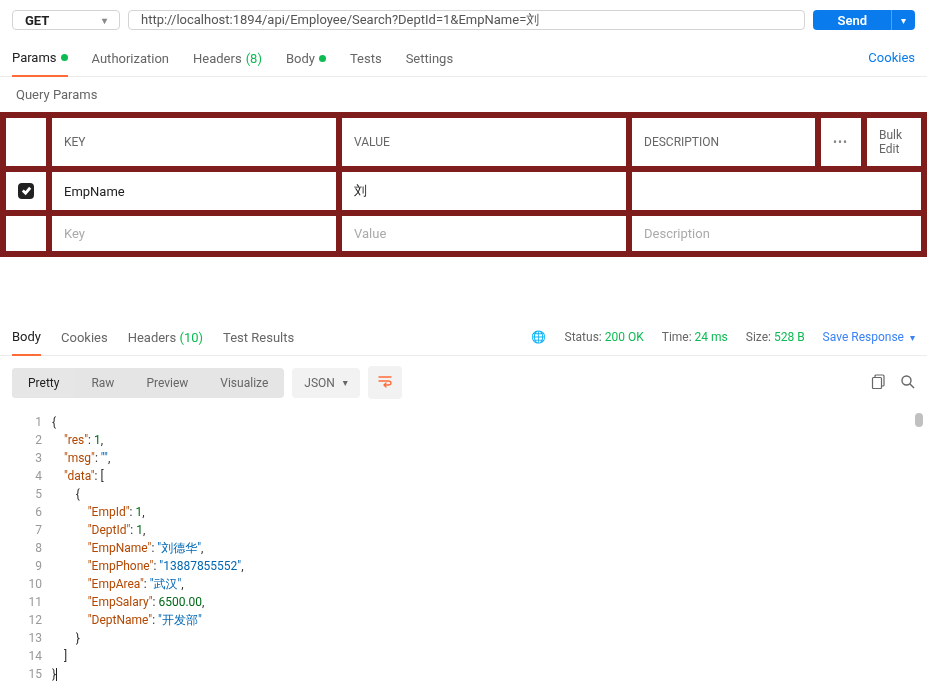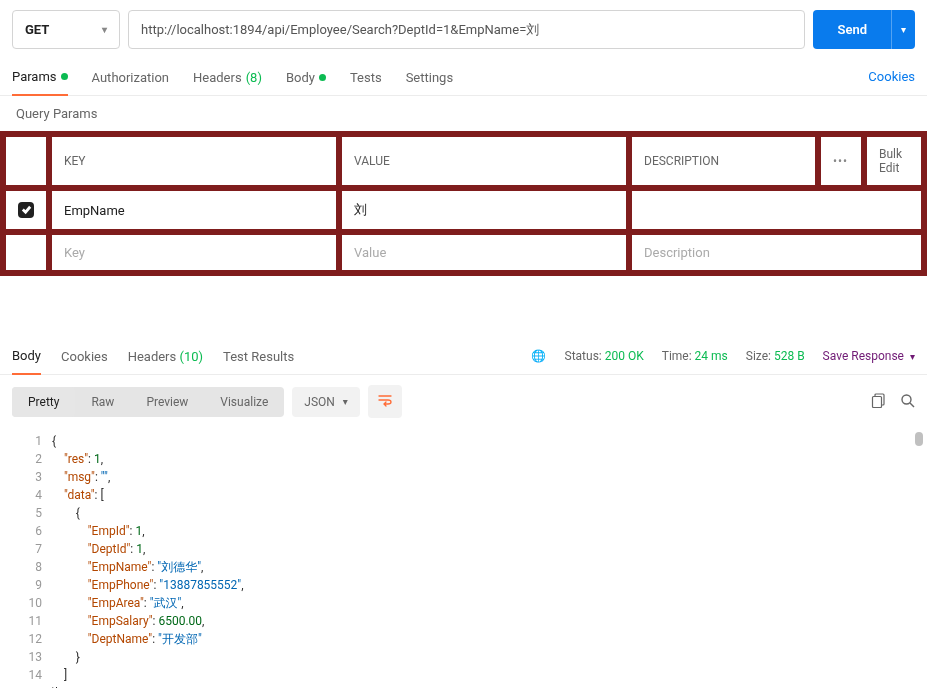--- a/index.html
+++ b/index.html
@@ -5,21 +5,21 @@
     * { margin: 0; padding: 0; box-sizing: border-box; font-family: -apple-system, BlinkMacSystemFont, "Segoe UI", Roboto, Arial, sans-serif; }
     body { background: #fff; color: #212121; font-size: 13px; width: 927px; }
 
     
     .request-bar { display: flex; gap: 8px; padding: 10px 12px; align-items: stretch; }
     .method-select { display: flex; align-items: center; justify-content: space-between; width: 108px; border: 1px solid #d4d4d4; border-radius: 4px; padding: 0 12px; background: #fff; cursor: pointer; }
     .method-select span { font-weight: 700; font-size: 13px; }
     .method-select .chev { color: #888; font-size: 10px; }
     .url-input { flex: 1; border: 1px solid #d4d4d4; border-radius: 4px; padding: 0 12px; font-size: 13px; color: #555; display: flex; align-items: center; }
     .send-btn { display: flex; align-items: stretch; }
-    .send-btn .main { background: #097bed; color: #fff; border: none; border-radius: 4px 0 0 4px; padding: 12px 24px; font-weight: 600; font-size: 13px; cursor: pointer; }
+    .send-btn .main { background: #097bed; color: #fff; border: none; border-radius: 4px 0 0 4px; padding: 2px 24px; font-weight: 600; font-size: 13px; cursor: pointer; }
     .send-btn .drop { background: #097bed; color: #fff; border: none; border-left: 1px solid rgba(255,255,255,0.3); border-radius: 0 4px 4px 0; width: 24px; cursor: pointer; display:flex; align-items:center; justify-content:center; font-size:10px; }
 
     
     .tabs-row { display: flex; padding: 0 12px; border-bottom: 1px solid #ececec; gap: 24px; position: relative; }
     .tab { padding: 10px 0; color: #666; cursor: pointer; display: flex; align-items: center; gap: 4px; }
     .tab.active { color: #212121; border-bottom: 2px solid #ff6c37; margin-bottom: -1px; }
     .dot-green { width: 7px; height: 7px; background: #0cbb52; border-radius: 50%; display: inline-block; }
     .num-green { color: #0cbb52; }
     .cookies-link { margin-left: auto; color: #097bed; cursor: pointer; padding: 10px 0; }
 
@@ -44,21 +44,21 @@
 
     
     .gap { height: 62px; }
 
     
     .resp-row { display: flex; align-items: center; padding: 0 12px; gap: 20px; border-bottom: 1px solid #ececec; }
     .resp-tab { padding: 10px 0; color: #666; cursor: pointer; }
     .resp-tab.active { color: #212121; border-bottom: 2px solid #ff6c37; margin-bottom: -1px; }
     .resp-meta { margin-left: auto; display: flex; align-items: center; gap: 18px; color: #666; font-size: 12px; }
     .resp-meta .green { color: #0cbb52; }
-    .save-resp { color: #701a75; cursor: pointer; display: flex; align-items: center; gap: 6px; }
+    .save-resp { color: #3b82f6; cursor: pointer; display: flex; align-items: center; gap: 6px; }
     .globe { color: #888; }
 
     
     .view-row { display: flex; align-items: center; padding: 10px 12px; gap: 0; }
     .view-group { display: flex; background: #e5e5e5; border-radius: 4px; }
     .view-btn { padding: 8px 16px; color: #666; cursor: pointer; font-size: 12px; }
     .view-btn.active { background: #e6e6e6; border-radius: 4px; color: #212121; }
     .json-select { margin-left: 8px; background: #f2f2f2; border-radius: 4px; padding: 8px 12px; color: #666; cursor: pointer; display: flex; align-items: center; gap: 8px; font-size: 12px; }
     .json-select .chev { font-size: 10px; }
     .wrap-btn { margin-left: 8px; background: #f2f2f2; border-radius: 4px; padding: 8px 10px; color: #ff6c37; cursor: pointer; }

